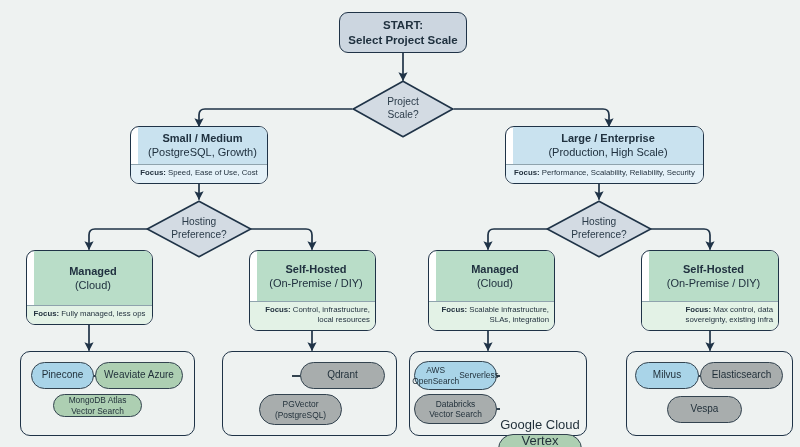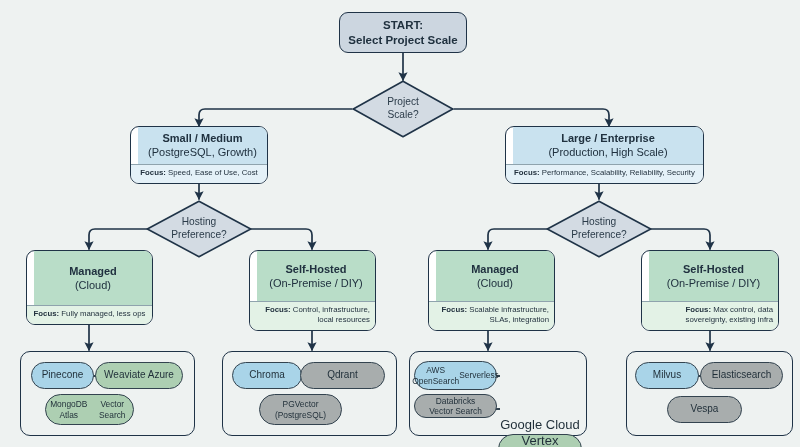--- a/index.html
+++ b/index.html
@@ -271,44 +271,43 @@
     <div class="focus">
       <span><b>Focus:</b>&nbsp;<span>Max control, data sovereignty, existing infra</span></span>
     </div>
   </div>
 
   <div class="node n-group" style="left:20px; top:351px; width:175px; height:85px;">
   </div>
   <div class="connector" style="left:88px; top:375px; width:14px;"></div>
   <div class="pill pill-blue" style="left:31px; top:362px; width:63px; height:27px;">Pinecone</div>
   <div class="pill pill-green" style="left:95px; top:362px; width:88px; height:27px;">Weaviate Azure</div>
-  <div class="pill pill-green two-line" style="left:45px; top:394px; width:89px; height:31px; flex-direction:row;">
+  <div class="pill pill-green two-line" style="left:53px; top:394px; width:89px; height:23px; flex-direction:column;">
     <span>MongoDB Atlas</span>
     <span>Vector Search</span>
   </div>
 
   <div class="node n-group" style="left:222px; top:351px; width:175px; height:85px;">
   </div>
   <div class="connector" style="left:292px; top:375px; width:14px;"></div>
-  <div class="pill pill-blue" style="left:232px; top:362px; width:70px; height:27px;">Chroma</div>
   <div class="pill pill-grey" style="left:300px; top:362px; width:85px; height:27px;">Qdrant</div>
   <div class="pill pill-grey two-line" style="left:259px; top:394px; width:83px; height:31px; flex-direction:column;">
     <span>PGVector</span>
     <span>(PostgreSQL)</span>
   </div>
 
   <div class="node n-group" style="left:409px; top:351px; width:178px; height:85px;">
   </div>
   <div class="connector" style="left:490px; top:375px; width:10px;"></div>
   <div class="connector" style="left:490px; top:408px; width:10px;"></div>
   <div class="pill pill-blue two-line" style="left:414px; top:361px; width:83px; height:29px; flex-direction:row;">
     <span>AWS OpenSearch</span>
     <span>Serverless</span>
   </div>
-  <div class="pill pill-grey two-line" style="left:414px; top:394px; width:83px; height:24px; flex-direction:column;">
+  <div class="pill pill-grey two-line" style="left:414px; top:394px; width:83px; height:30px; flex-direction:column;">
     <span>Databricks</span>
     <span>Vector Search</span>
   </div>
   <div class="pill pill-green two-line" style="left:498px; top:394px; width:84px; height:30px; flex-direction:column; font-size:13px;margin-top:40px;">
     <span>Google Cloud Vertex</span>
     <span>AI Vector Search</span>
   </div>
 
   <div class="node n-group" style="left:626px; top:351px; width:167px; height:85px;">
   </div>

